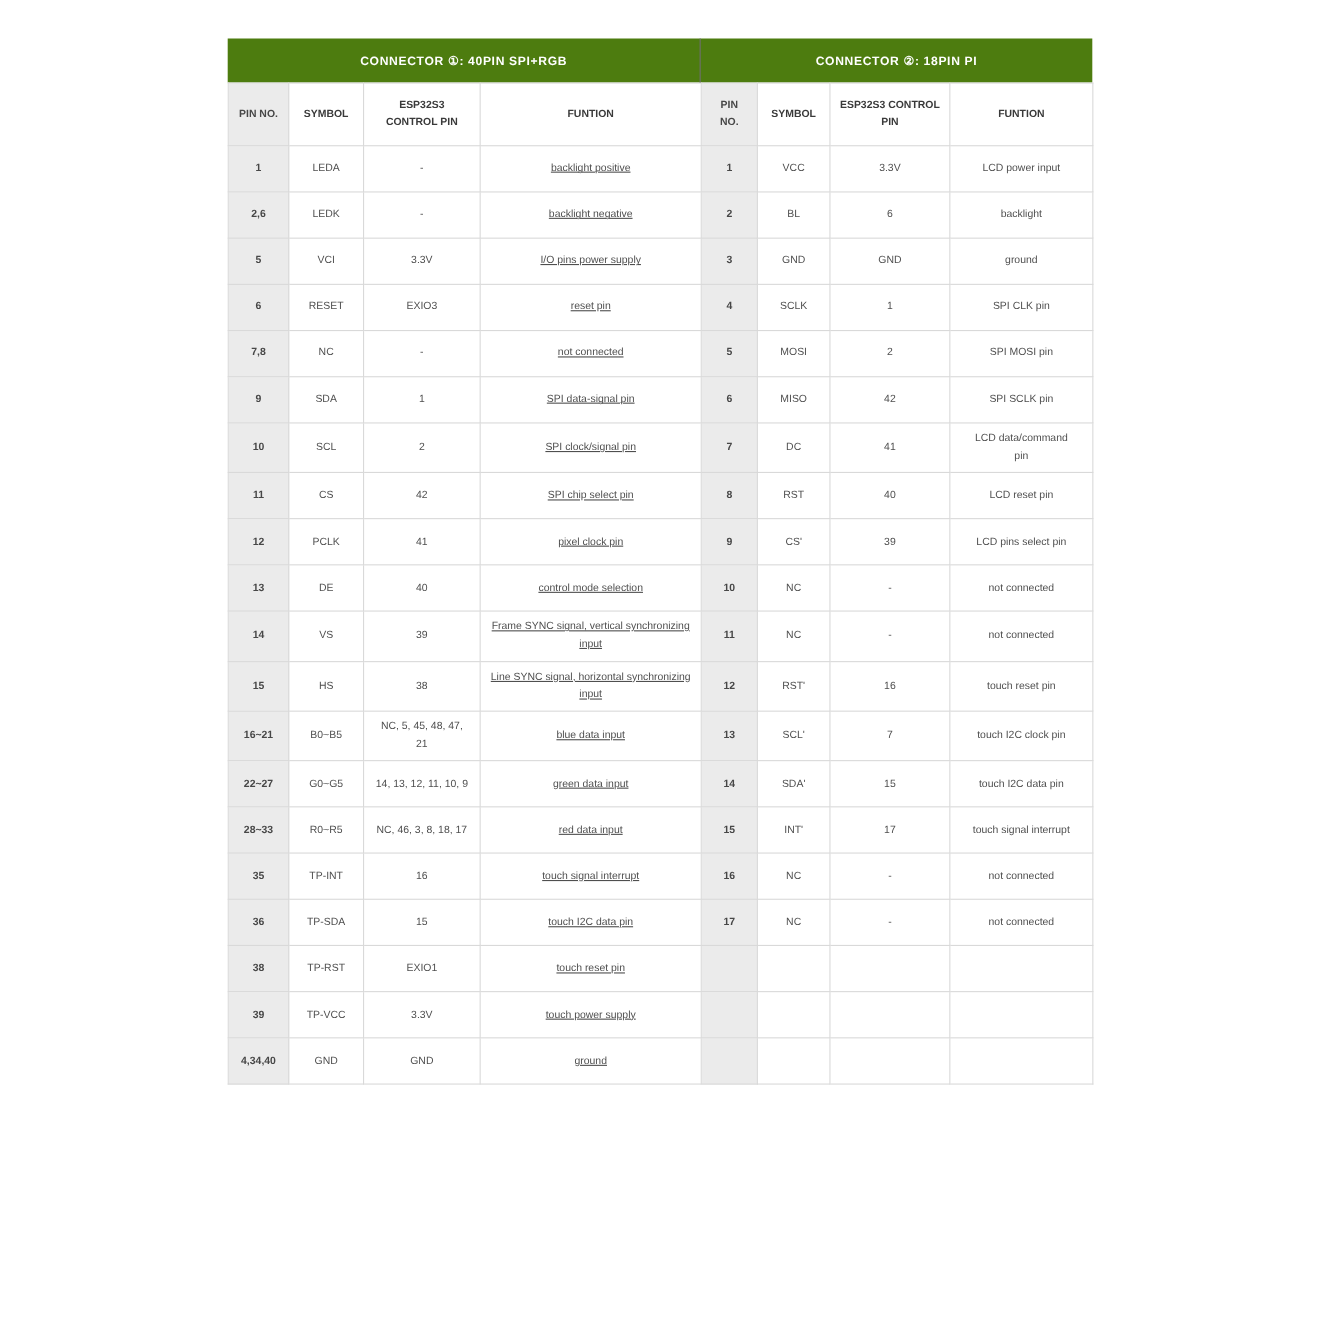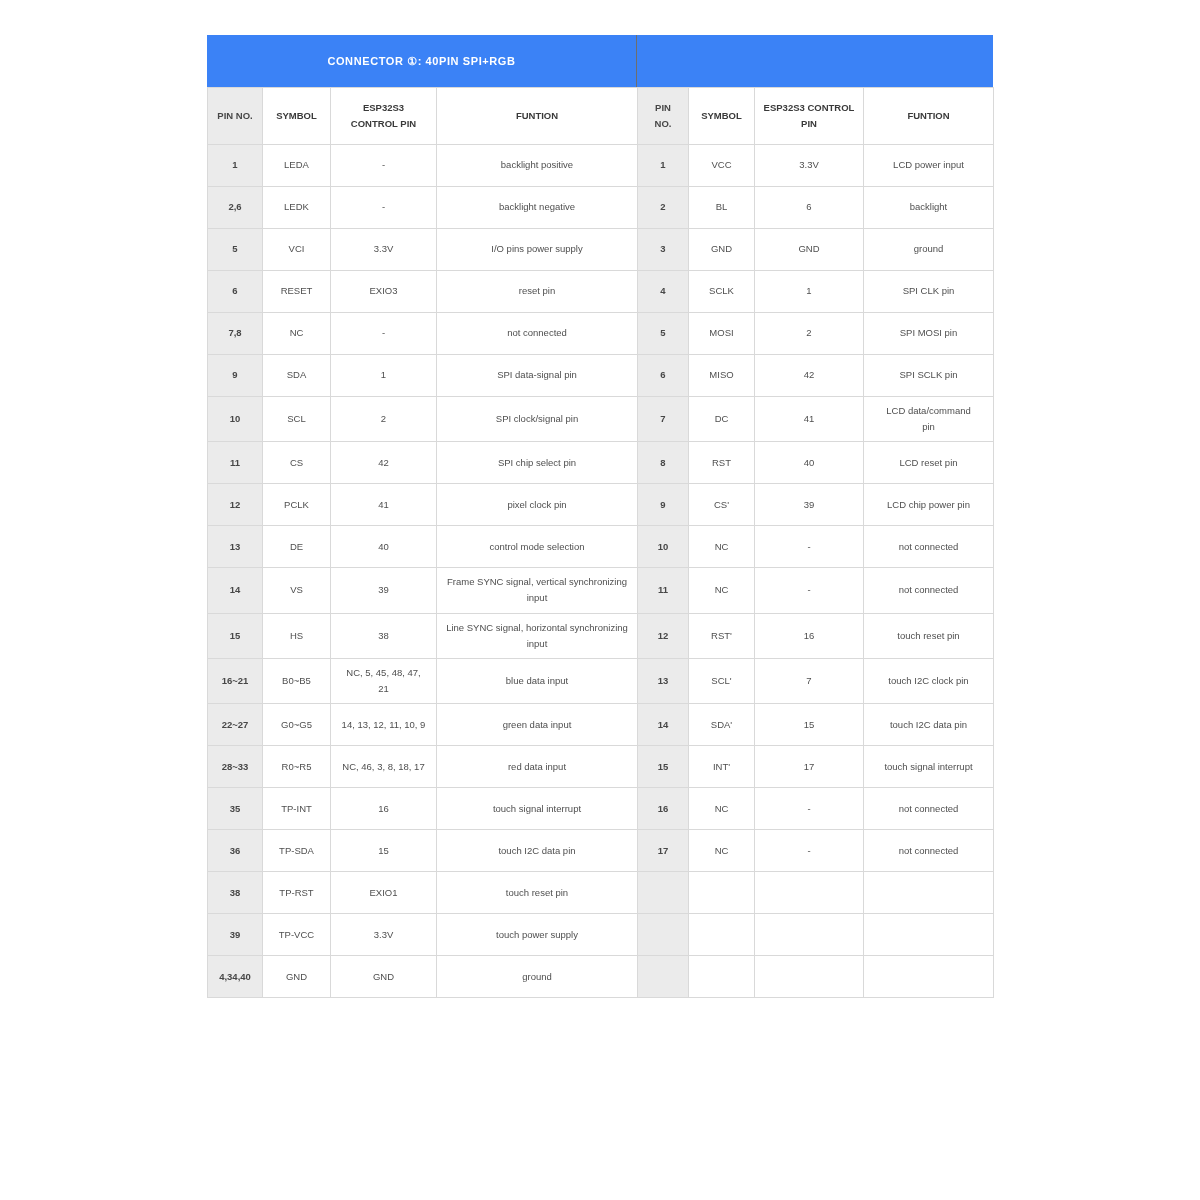--- a/index.html
+++ b/index.html
@@ -16,22 +16,22 @@
   }
   .sheet {
     position: absolute;
     left: 207px;
     top: 35px;
     width: 786px;
   }
   
   .band {
     display: flex;
-    height: 52px;
-    background: #3b82f6;
+    height: 40px;
+    background: #4d7c0f;
   }
   .band-cell {
     display: flex;
     align-items: center;
     justify-content: center;
     color: #ffffff;
     font-size: 11px;
     font-weight: bold;
     letter-spacing: 0.6px;
   }
@@ -59,31 +59,32 @@
     height: 44px;
     background: #ffffff;
   }
   tbody td { height: 29px; }
   .pin-col {
     background: #ebebeb;
     font-weight: bold;
     color: #474747;
   }
   
-  td:nth-child(4) { padding: 6px 8px; }
+  td:nth-child(4) { padding: 6px 8px; text-decoration: underline; }
   td:nth-child(8) { padding: 6px 15px; }
   td:nth-child(3), td:nth-child(7) { padding: 6px 10px; }
 </style>
 </head>
 <body>
 
 <div class="sheet">
 
   <div class="band">
     <div class="band-cell left">CONNECTOR ①: 40PIN SPI+RGB</div>
+    <div class="band-cell right">CONNECTOR ②: 18PIN PI</div>
   </div>
 
   <table>
     <colgroup>
       <col style="width:55px">
         <col style="width:68px">
         <col style="width:106px">
         <col style="width:201px">
       <col style="width:51px">
         <col style="width:66px">
@@ -184,21 +185,21 @@
           <td>LCD reset pin</td>
         </tr>
         <tr>
           <td class="pin-col">12</td>
           <td>PCLK</td>
           <td>41</td>
           <td>pixel clock pin</td>
           <td class="pin-col">9</td>
           <td>CS'</td>
           <td>39</td>
-          <td>LCD chip power pin</td>
+          <td>LCD pins select pin</td>
         </tr>
         <tr>
           <td class="pin-col">13</td>
           <td>DE</td>
           <td>40</td>
           <td>control mode selection</td>
           <td class="pin-col">10</td>
           <td>NC</td>
           <td>-</td>
           <td>not connected</td>

